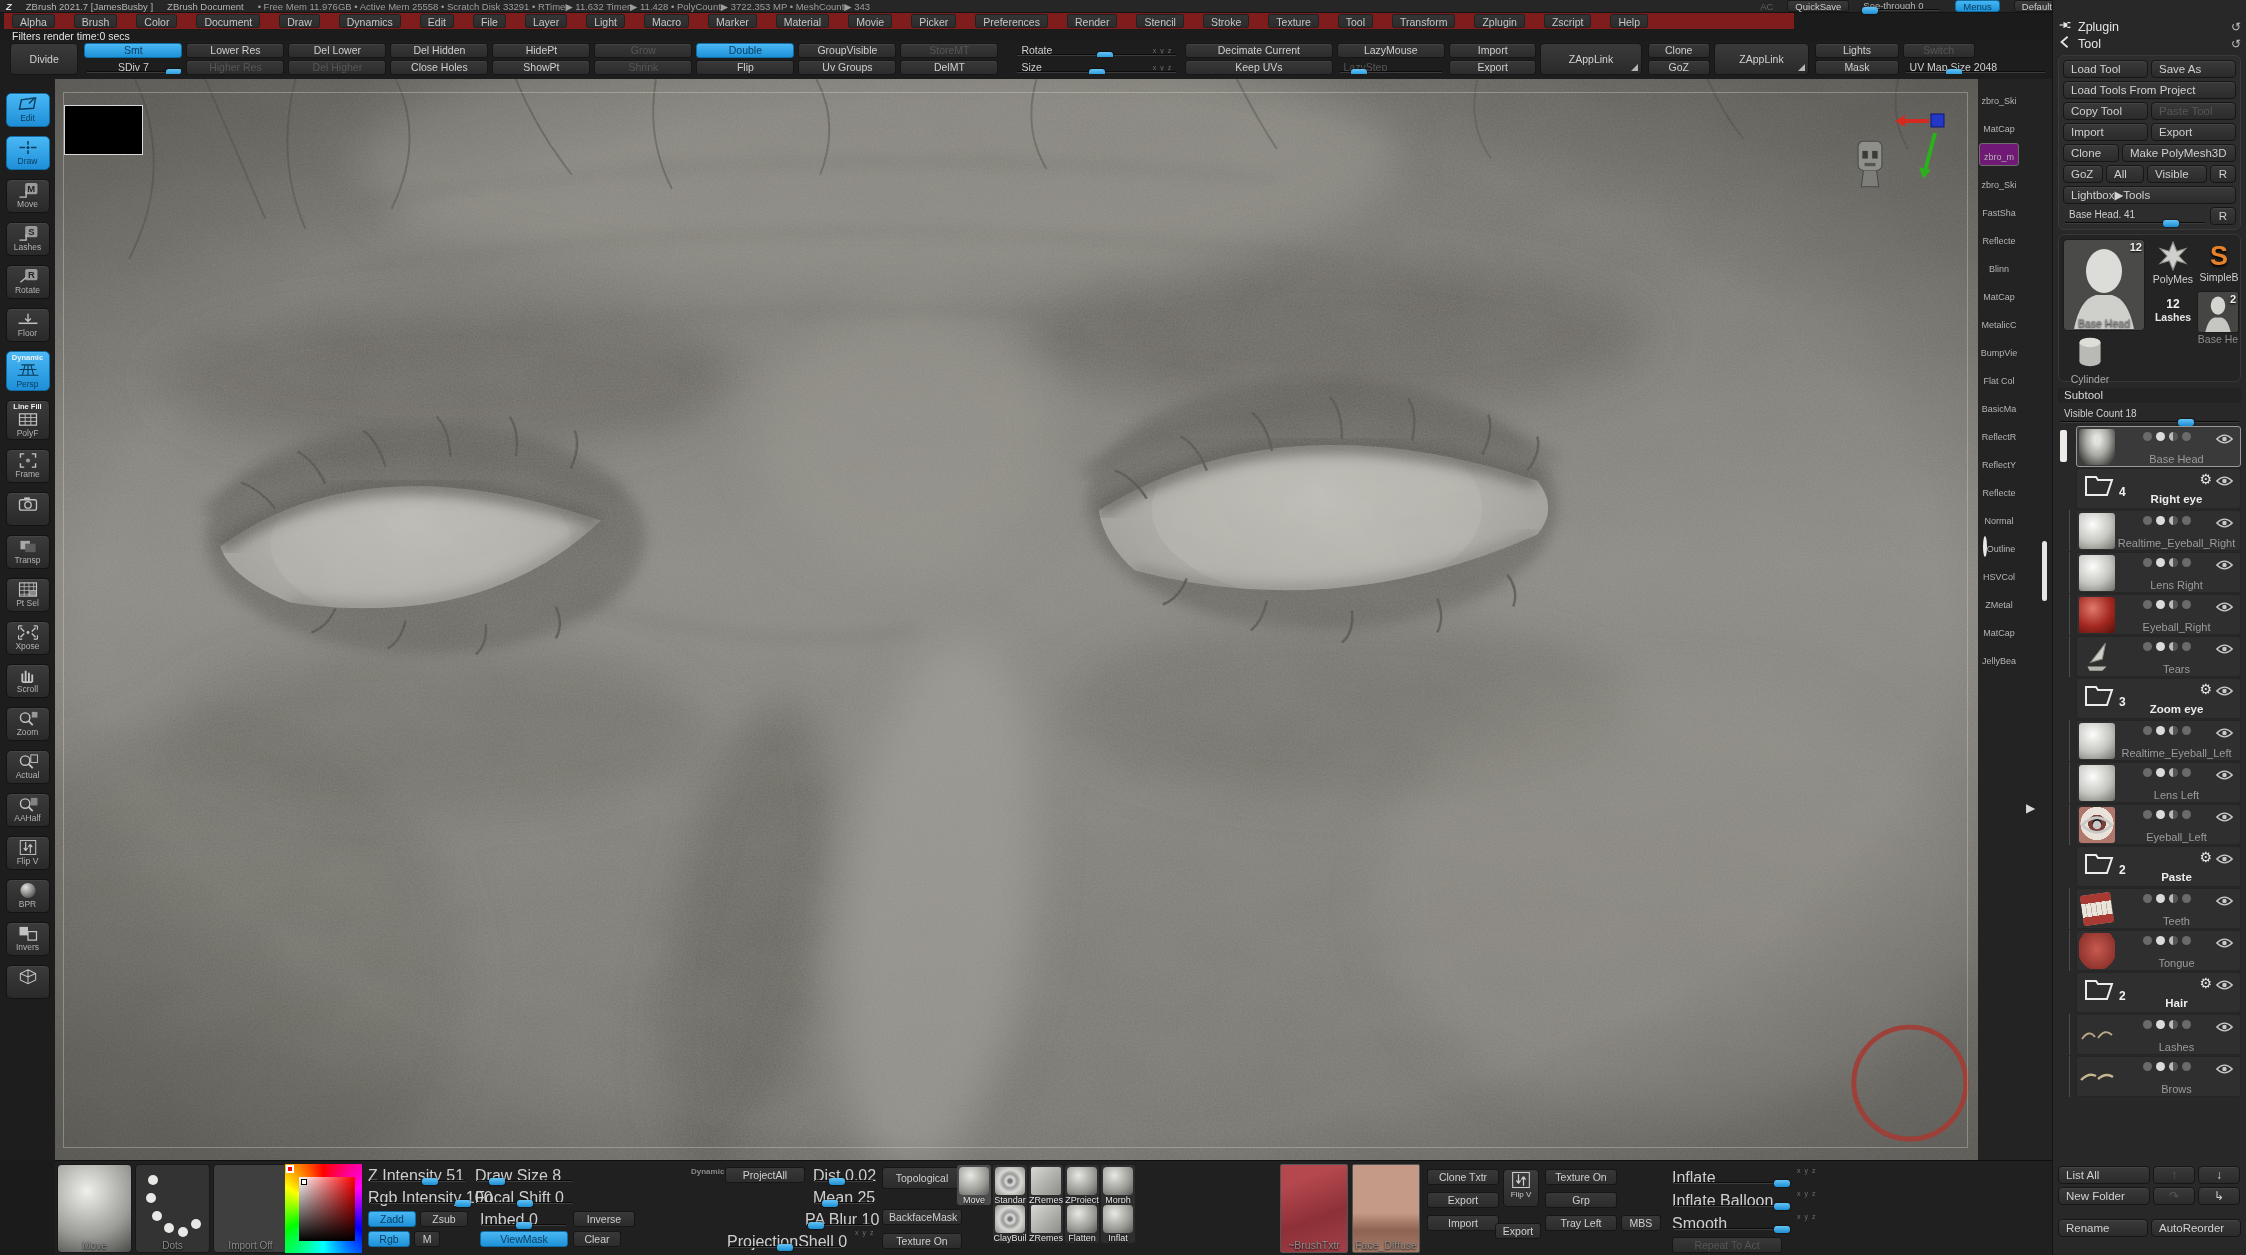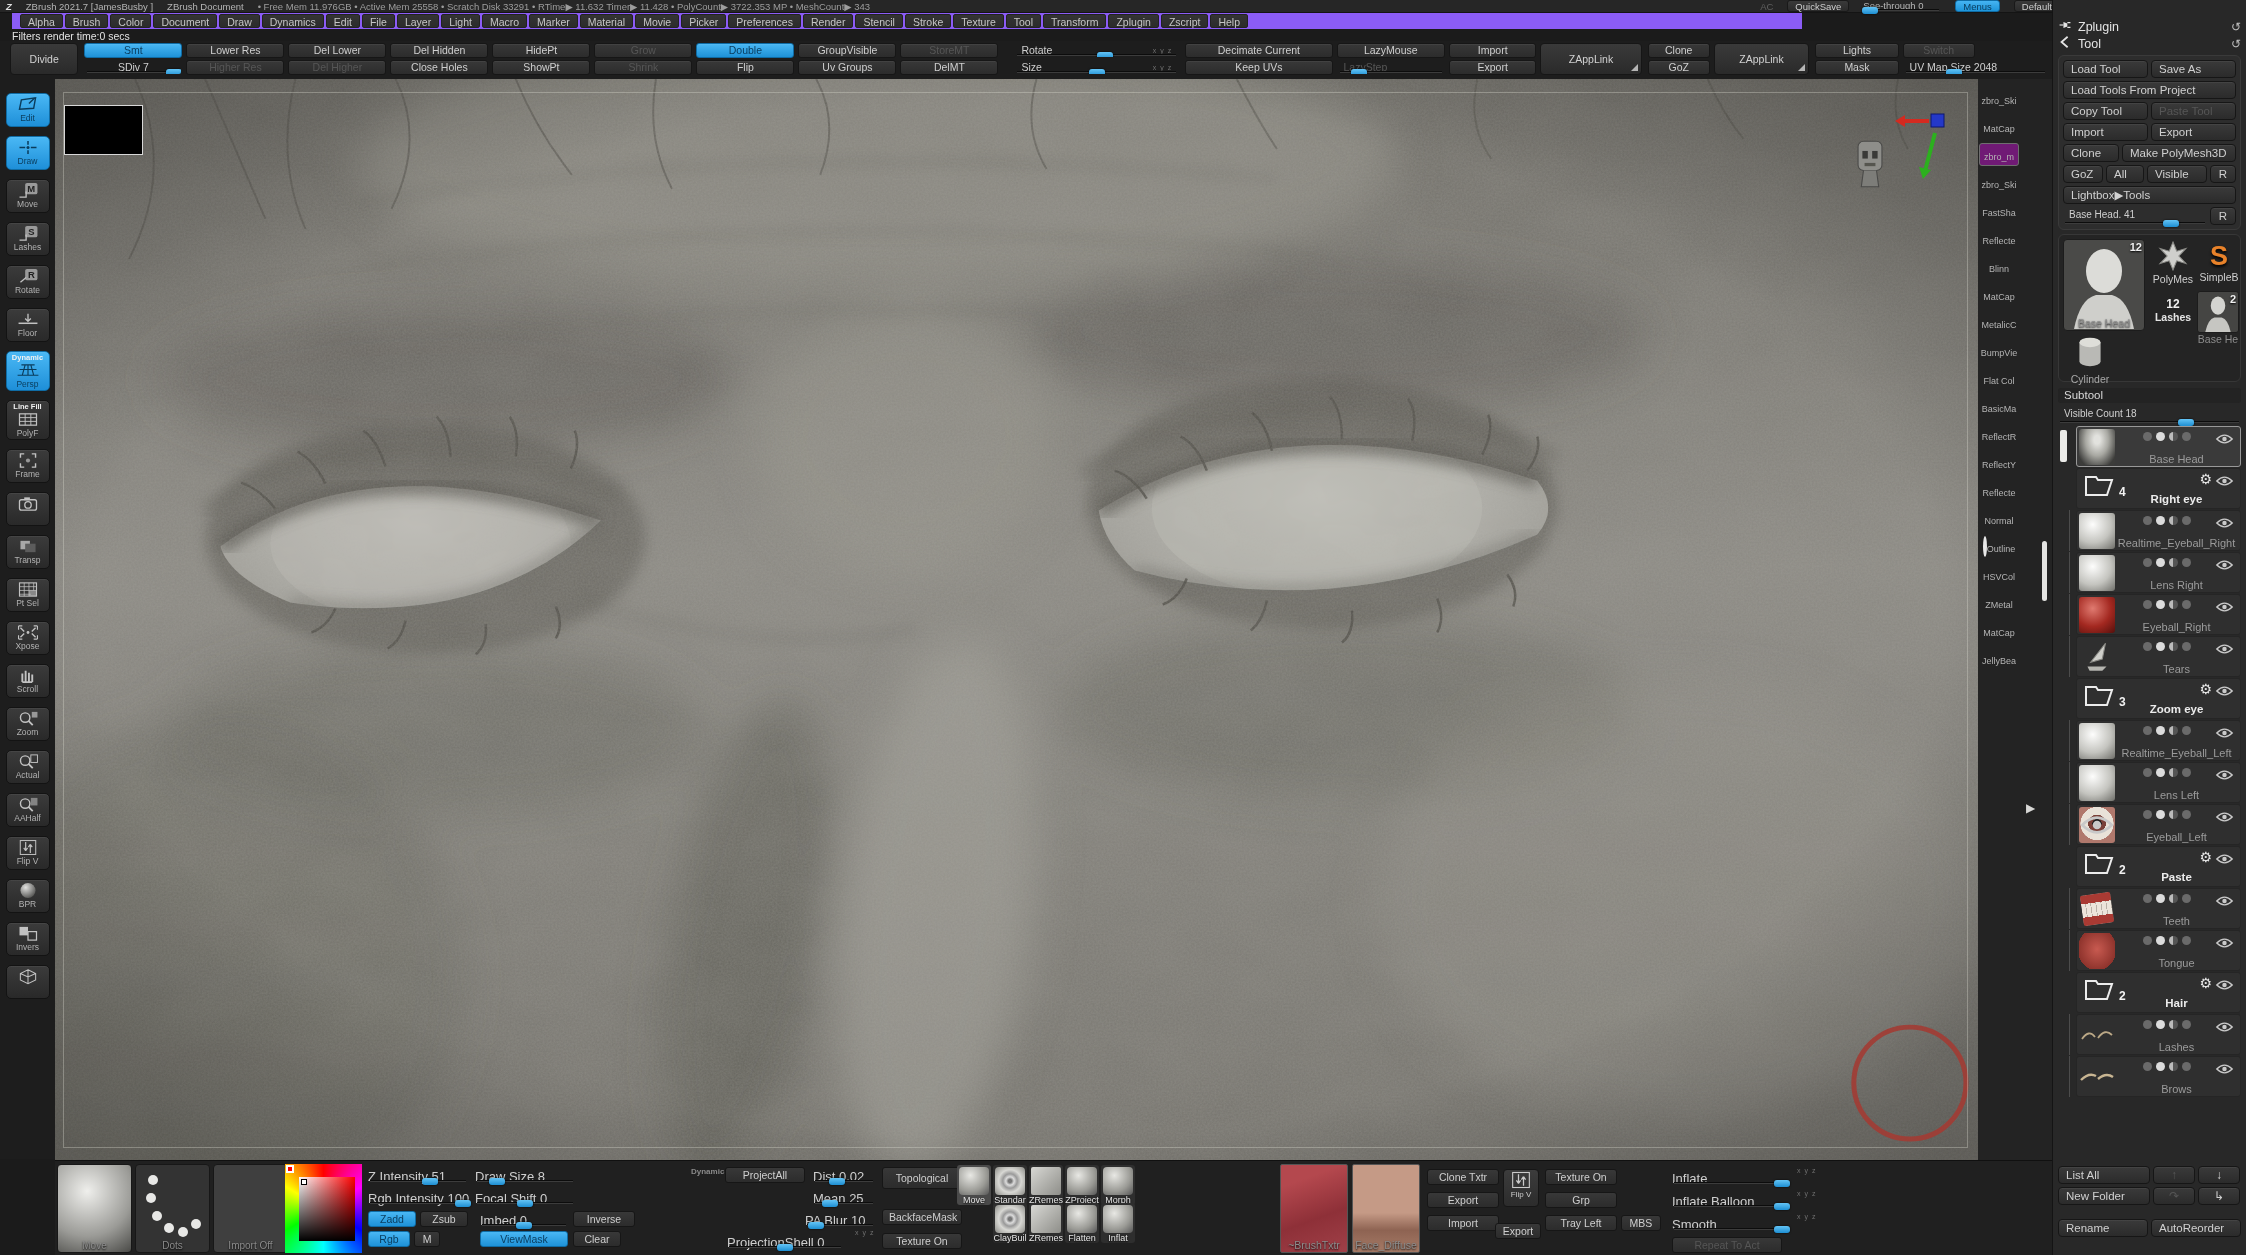--- a/index.html
+++ b/index.html
@@ -9,37 +9,37 @@
 #titlebar .logo{color:#e0e0e0;font-weight:bold;font-style:italic}
 #titlebar .stats{color:#9d9d9d}
 #titlebar .spacer{flex:1}
 .tbtn{background:linear-gradient(#3a3a3a,#2b2b2b);border:1px solid #191919;border-radius:3px;padding:0 7px;height:12px;line-height:11px;font-size:9.5px;color:#cfcfcf}
 .tbtn.blue{background:linear-gradient(#45b4f2,#1e95da);color:#083a5a;border-color:#0f6ca5}
 .dim{color:#5f5f5f}
 .seethru{position:relative;width:78px;height:12px;font-size:9.5px}
 .winicon{width:16px;height:12px;color:#b8b8b8;display:inline-flex;align-items:center;justify-content:center;font-size:10px}
 .winicon svg{width:12px;height:11px}
 
-#menubar{position:absolute;left:12px;top:13px;width:1790px;height:16px;background:#8b5cf6;display:flex;align-items:center;padding:0 8px;gap:1px}
+#menubar{position:absolute;left:4px;top:13px;width:1790px;height:16px;background:#7f1d1d;display:flex;align-items:center;padding:0 8px;gap:18px}
 .menuitem{font-size:10.5px;color:#c6c6c6;padding:0 7px;height:14px;line-height:14px;border-radius:2px;background:linear-gradient(#343434,#2c2c2c);border:1px solid #222;margin-right:1px;white-space:nowrap}
 #statusline{position:absolute;left:12px;top:30px;font-size:10.5px;color:#e2e2e2}
 
 #topbar{position:absolute;left:0;top:41px;width:2052px;height:38px;background:#1d1d1d;display:flex;align-items:flex-start;padding:2px 0 0 10px}
 .cell{display:block;height:15px;line-height:13px;font-size:10.5px;padding:0 6px;background:linear-gradient(#383838,#2c2c2c);border:1px solid #161616;border-radius:3px;color:#cfcfcf;box-shadow:inset 0 1px 0 rgba(255,255,255,.05);margin-bottom:2px;white-space:nowrap;overflow:hidden}
 .cell[data-state="active"]{background:linear-gradient(#49b7f4,#1e92d8);color:#093c5e;border-color:#0f6ca5}
 .cell[data-state="disabled"]{color:#565656}
 .cell.hslider{background:none;border-color:transparent;box-shadow:none;position:relative}
 .paircol{width:98px;margin-right:4px}
 .tallbtn{height:32px;line-height:30px;text-align:center;font-size:10.5px;background:linear-gradient(#3a3a3a,#2a2a2a);border:1px solid #161616;border-radius:4px;color:#d2d2d2;position:relative;padding:0 8px;white-space:nowrap}
 .fold::after{content:"";position:absolute;right:3px;bottom:3px;border-left:7px solid transparent;border-bottom:7px solid #b5b5b5}
 .hslider{position:relative}
 .hslider .trk{position:absolute;left:2px;right:2px;bottom:1px;height:2px;background:#0c0c0c;border-bottom:1px solid #3c3c3c}
 .hslider .thm{position:absolute;bottom:-2px;width:16px;height:7px;border-radius:3px;background:linear-gradient(#63c4f6,#1d8ed2);box-shadow:0 0 2px #000}
 .xyz{font-size:7px;color:#6f6f6f;letter-spacing:1px}
-.sliderlabel{font-size:13px;color:#cfcfcf;white-space:nowrap}
+.sliderlabel{font-size:16px;color:#cfcfcf;white-space:nowrap}
 
 #lefttools{position:absolute;left:0;top:79px;width:55px;height:1080px;background:#1d1d1d;display:flex;flex-direction:column;align-items:center;padding-top:14px}
 .ltool{width:44px;min-height:34px;margin-bottom:9px;text-align:center;border-radius:5px;padding:2px 0 1px;background:linear-gradient(#3b3b3b,#292929);border:1px solid #131313;color:#c2c2c2;box-shadow:inset 0 1px 0 rgba(255,255,255,.05)}
 .ltool .lic{display:block;height:18px}
 .ltool .lic svg{width:24px;height:17px}
 .ltool .llb{display:block;font-size:8.5px;color:#b2b2b2;line-height:9px}
 .ltool .lhd{display:block;font-size:7.5px;font-weight:bold;color:#f2f2f2;line-height:8px}
 .ltool[data-active="true"]{background:linear-gradient(#4ab8f5,#1e8fd8);color:#0a3c5c;border-color:#0f6ca5}
 .ltool[data-active="true"] .llb{color:#0a3c5c}
 

